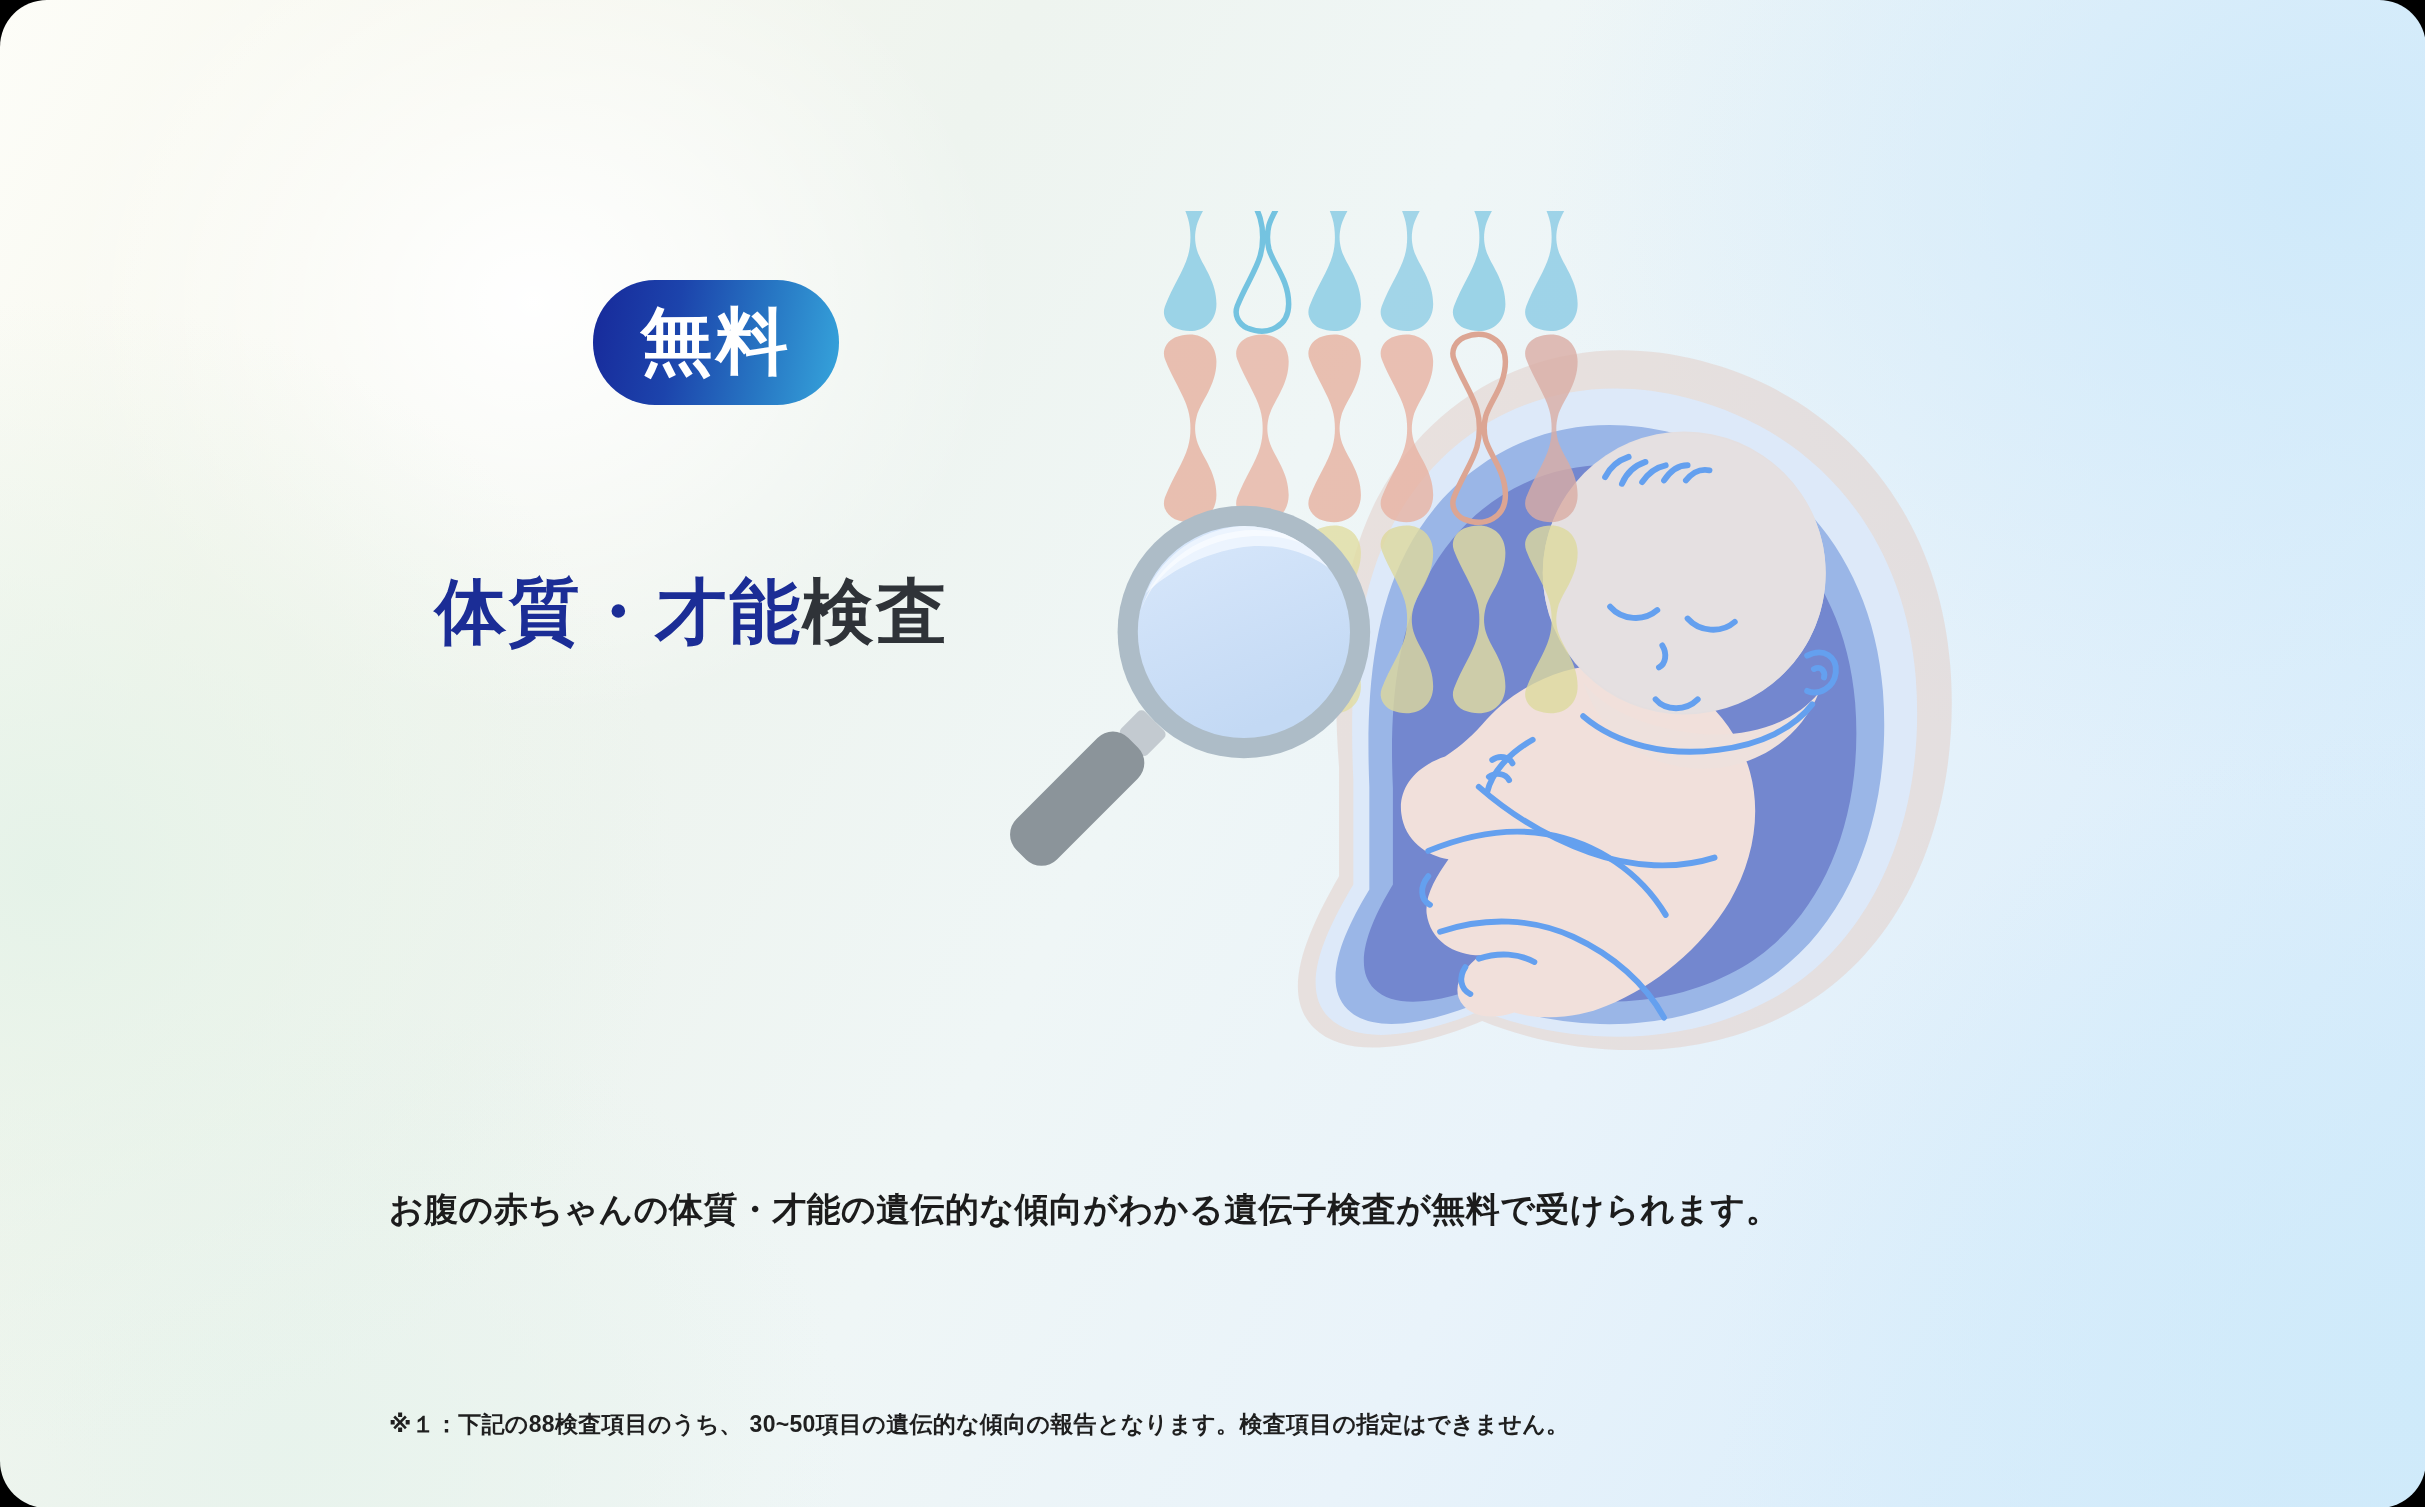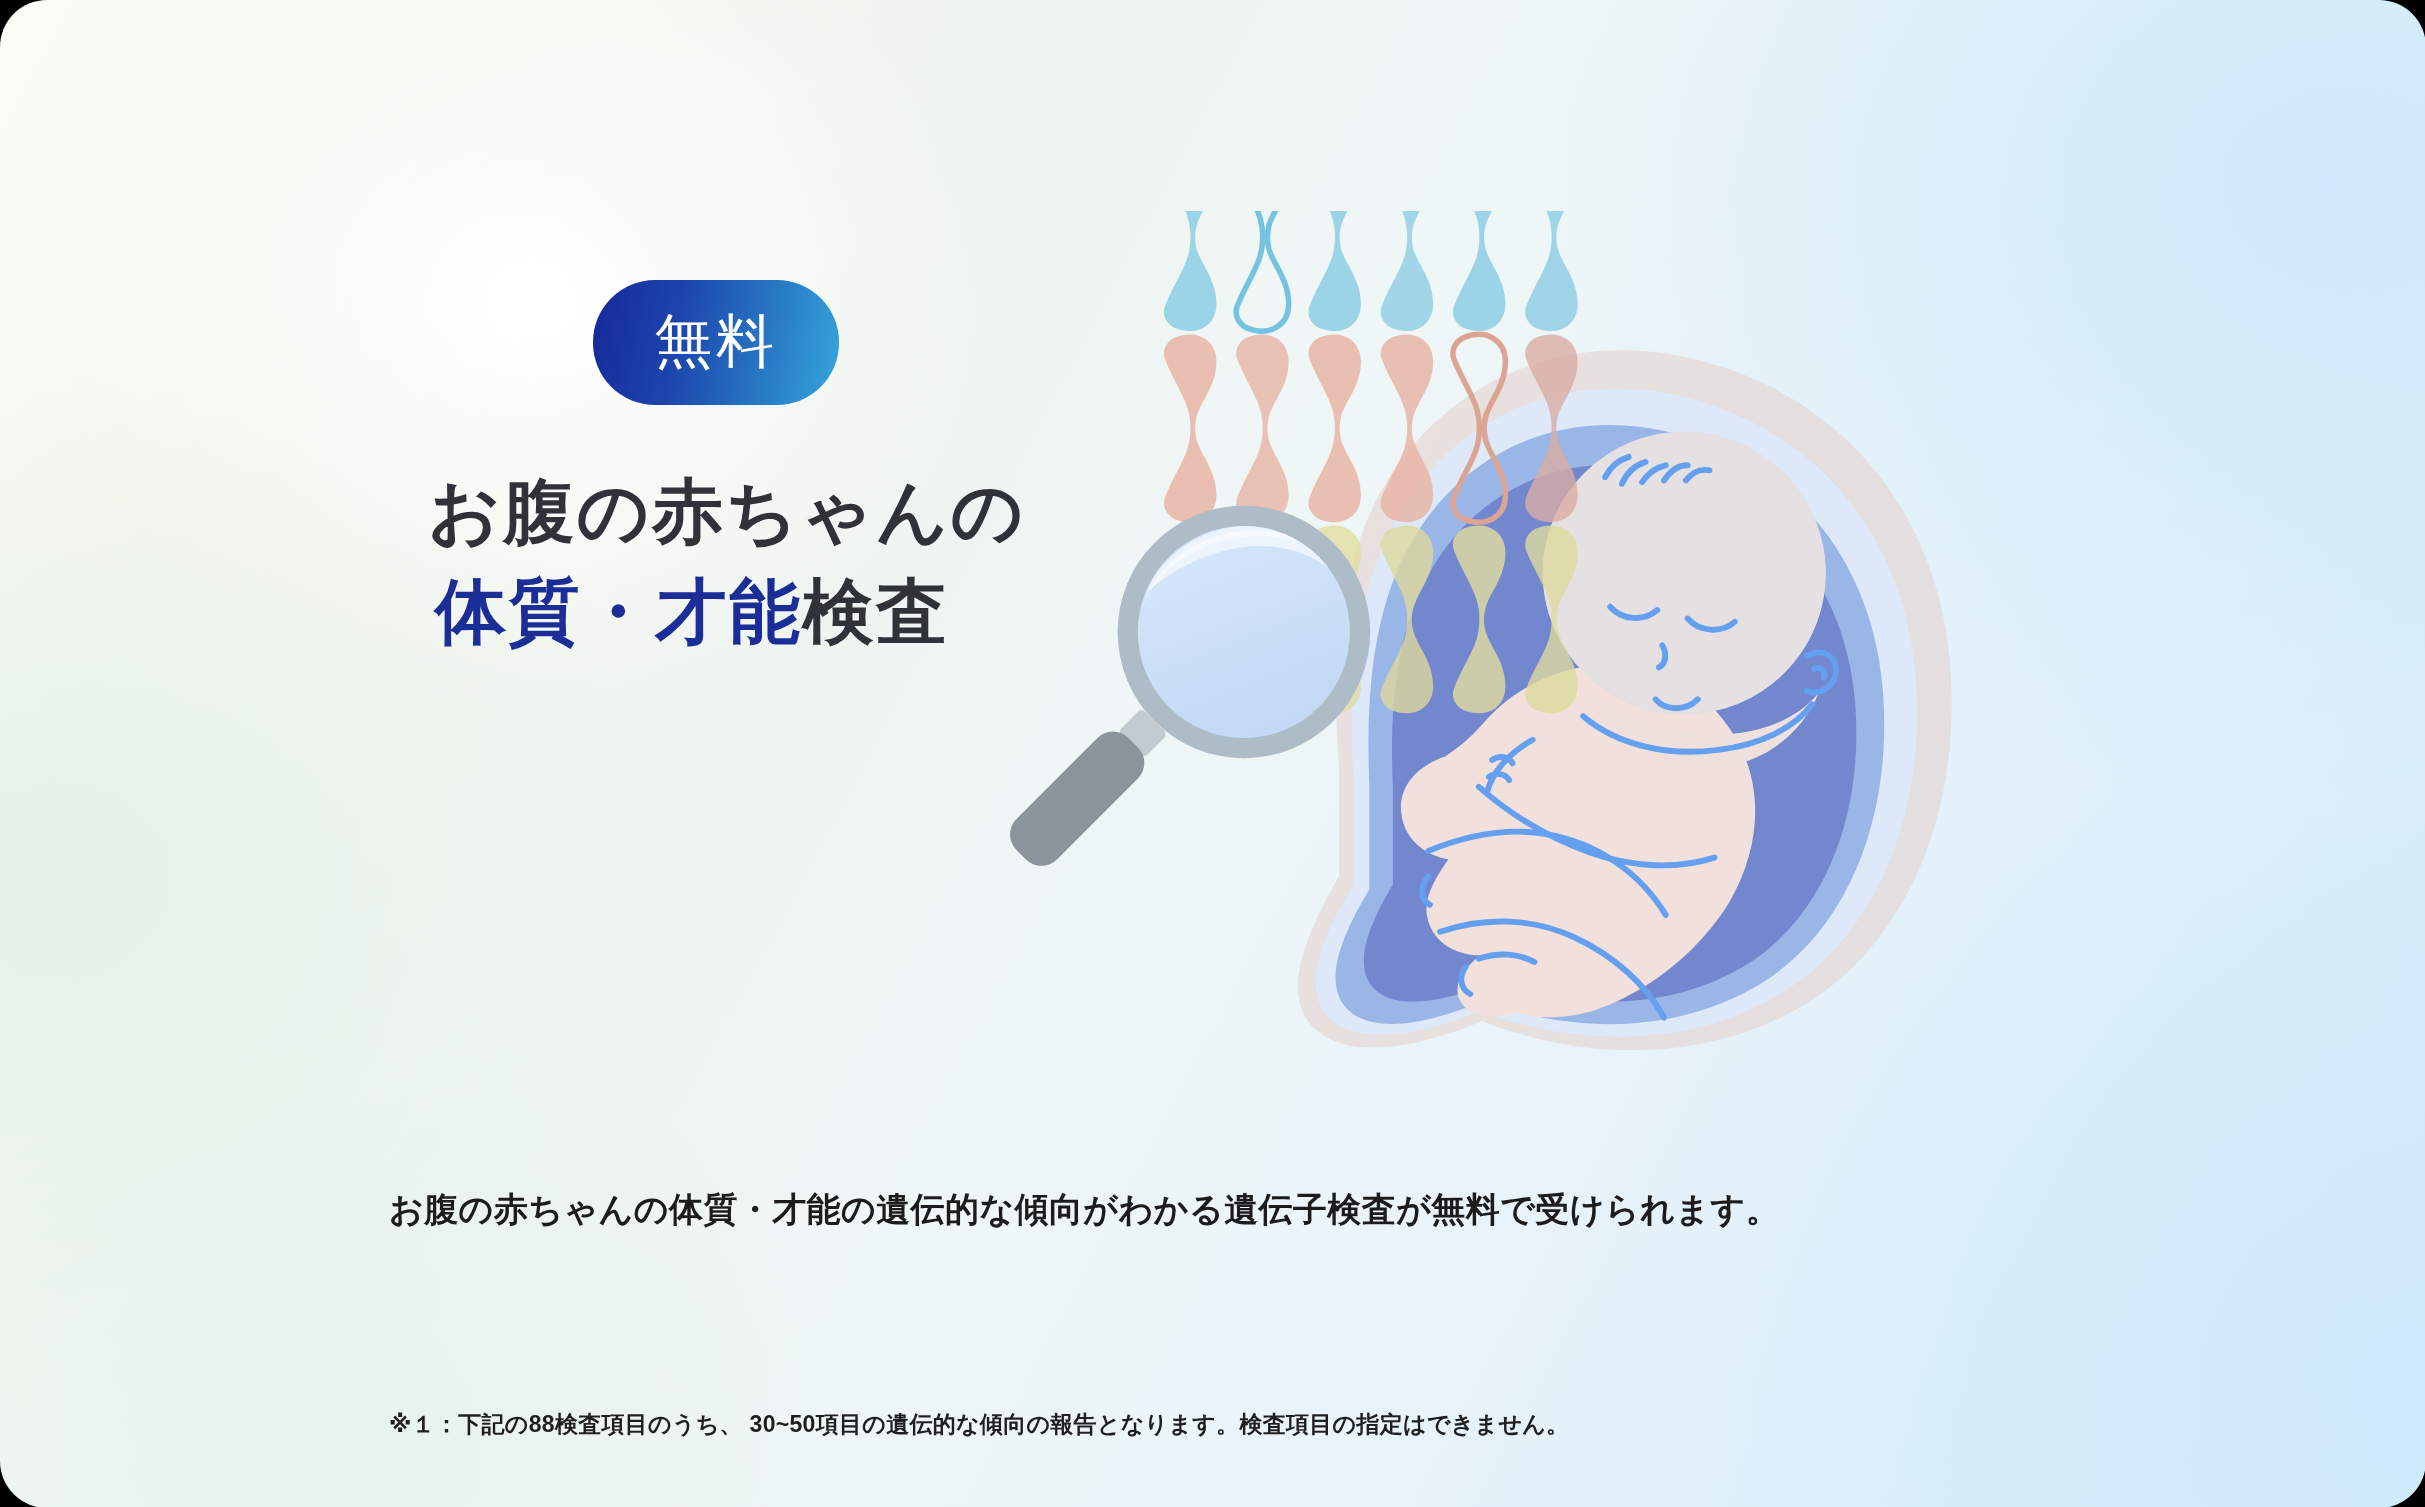--- a/index.html
+++ b/index.html
@@ -27,21 +27,21 @@
   #art svg{display:block;width:100%;height:100%;}
 
   
   #badge{
     position:absolute;left:593px;top:280px;
     width:246px;height:125px;border-radius:62px;
     background:linear-gradient(100deg,#17299a 0%,#1c44ac 34%,#2776c3 68%,#36a5dc 100%);
     display:flex;align-items:center;justify-content:center;
   }
   #badge span{
-    color:#fff;font-size:58px;font-weight:400;letter-spacing:3.4px;
+    color:#fff;font-size:72px;font-weight:700;letter-spacing:3.4px;
     line-height:1;transform:translateY(-1.7px);
   }
 
   #headline{
     position:absolute;left:428px;top:414px;width:707px;
     font-size:71px;font-weight:700;line-height:1.42;
     letter-spacing:2.5px;color:#2f3338;white-space:nowrap;
   }
   #headline .blue{color:#1b2d96;}
   #headline .l2{margin-left:7px;display:inline-block;}
@@ -207,21 +207,21 @@
         </g>
       </g>
     </svg>
   </div>
 
   <div id="badge">
     <span>無料</span>
   </div>
 
   <h1 id="headline">
-    <span class="l1">お腹の赤ちゃんの</span><br>
+    <br>
     <span class="l2"><span class="blue">体質・才能</span><span>検査</span></span>
   </h1>
 
   <div id="body">
     <div class="line">お腹の赤ちゃんの体質・才能の遺伝的な傾向がわかる遺伝子検査が無料で受けられます。</div>
   </div>
 
   <div id="footnote">※１：下記の88検査項目のうち、 30~50項目の遺伝的な傾向の報告となります。検査項目の指定はできません。</div>
 
 </div>

